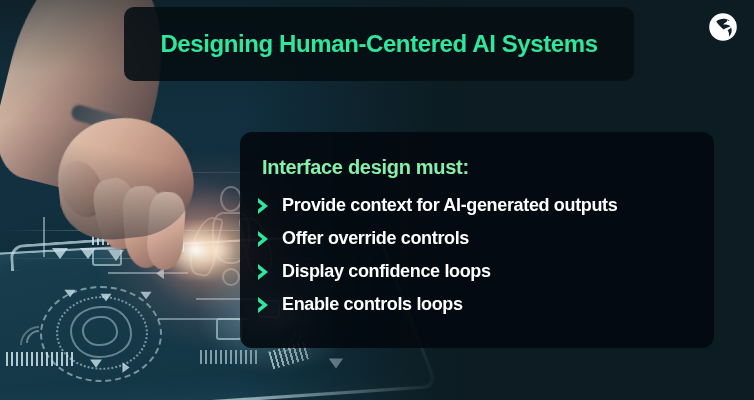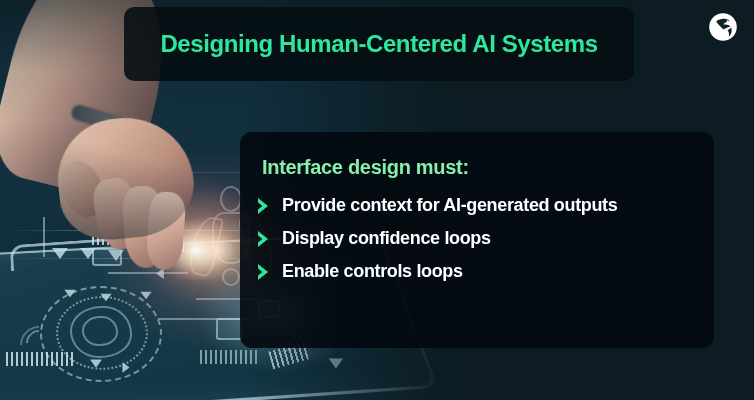--- a/index.html
+++ b/index.html
@@ -414,20 +414,28 @@
 
       <li class="bullet">
         <span class="chev">
           <svg viewBox="0 0 20 22" width="20" height="22" aria-hidden="true">
             <path d="M4 3 L14 11 L4 19 L4 14.4 L8.4 11 L4 7.6 Z" fill="#2fe79c"></path>
           </svg>
         </span>
         <span class="bullet-text">Provide context for AI-generated outputs</span>
       </li>
 
+      <li class="bullet">
+        <span class="chev">
+          <svg viewBox="0 0 20 22" width="20" height="22" aria-hidden="true">
+            <path d="M4 3 L14 11 L4 19 L4 14.4 L8.4 11 L4 7.6 Z" fill="#2fe79c"></path>
+          </svg>
+        </span>
+        <span class="bullet-text">Offer override controls</span>
+      </li>
 
       <li class="bullet">
         <span class="chev">
           <svg viewBox="0 0 20 22" width="20" height="22" aria-hidden="true">
             <path d="M4 3 L14 11 L4 19 L4 14.4 L8.4 11 L4 7.6 Z" fill="#2fe79c"></path>
           </svg>
         </span>
         <span class="bullet-text">Display confidence loops</span>
       </li>
 

